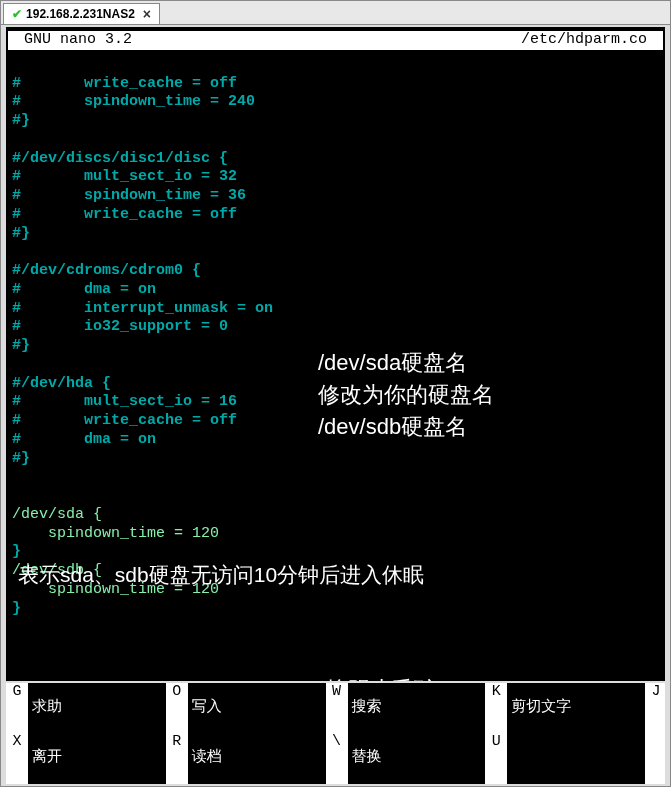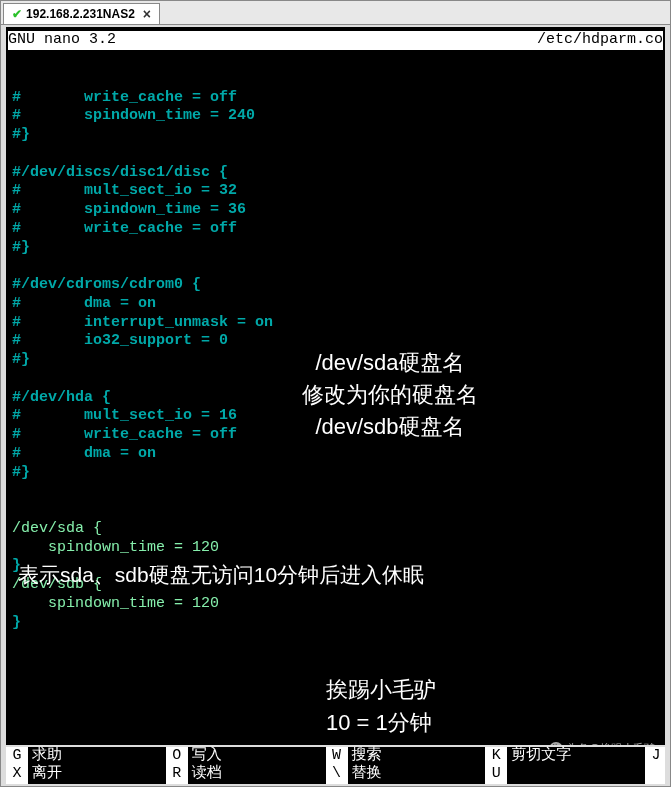--- a/index.html
+++ b/index.html
@@ -57,42 +57,42 @@
       line-height: 1.25;
       position: relative;
       overflow: hidden;
       border: 5px solid #ddd;
       border-top: 2px solid #ddd;
       border-bottom: 0;
     }
     .title-bar {
       background: #fff;
       color: #000;
-      padding: 0 0;
+      padding: 0 16px;
       display: flex;
       justify-content: space-between;
       font-size: 15px;
-      margin-bottom: 20px;
+      margin-bottom: 6px;
     }
     .editor-content {
       padding-left: 4px;
       white-space: pre;
       font-size: 15px;
       line-height: 1.25;
     }
     .cyan { color: #00a8a8; font-weight: bold; }
     .gray { color: #86efac; }
     .annotation {
       position: absolute;
       color: #fff;
       font-size: 22px;
       font-family: "Microsoft YaHei", sans-serif;
       pointer-events: none;
     }
-    .ann1 { top: 320px; left: 296px; line-height: 1.45; text-align: center; }
+    .ann1 { top: 320px; left: 312px; line-height: 1.45; }
     .ann2 { top: 535px; left: 12px; font-size: 21px; }
     .ann3 { top: 646px; left: 320px; line-height: 1.5; }
     .bottom-bar {
       background: #ddd;
       position: absolute;
       bottom: 0;
       left: 0;
       right: 0;
       padding: 2px 0;
       display: flex;
@@ -106,21 +106,21 @@
     .help-key {
       background: #fff;
       color: #000;
       padding: 0 4px;
       min-width: 22px;
       text-align: center;
     }
     .help-label {
       background: #000;
       color: #fff;
-      padding: 0 4px;
+      padding: 16px 4px;
       flex: 1;
     }
     .watermark {
       position: absolute;
       bottom: 30px;
       right: 10px;
       color: #aaa;
       font-size: 11px;
       font-family: sans-serif;
       display: flex;

